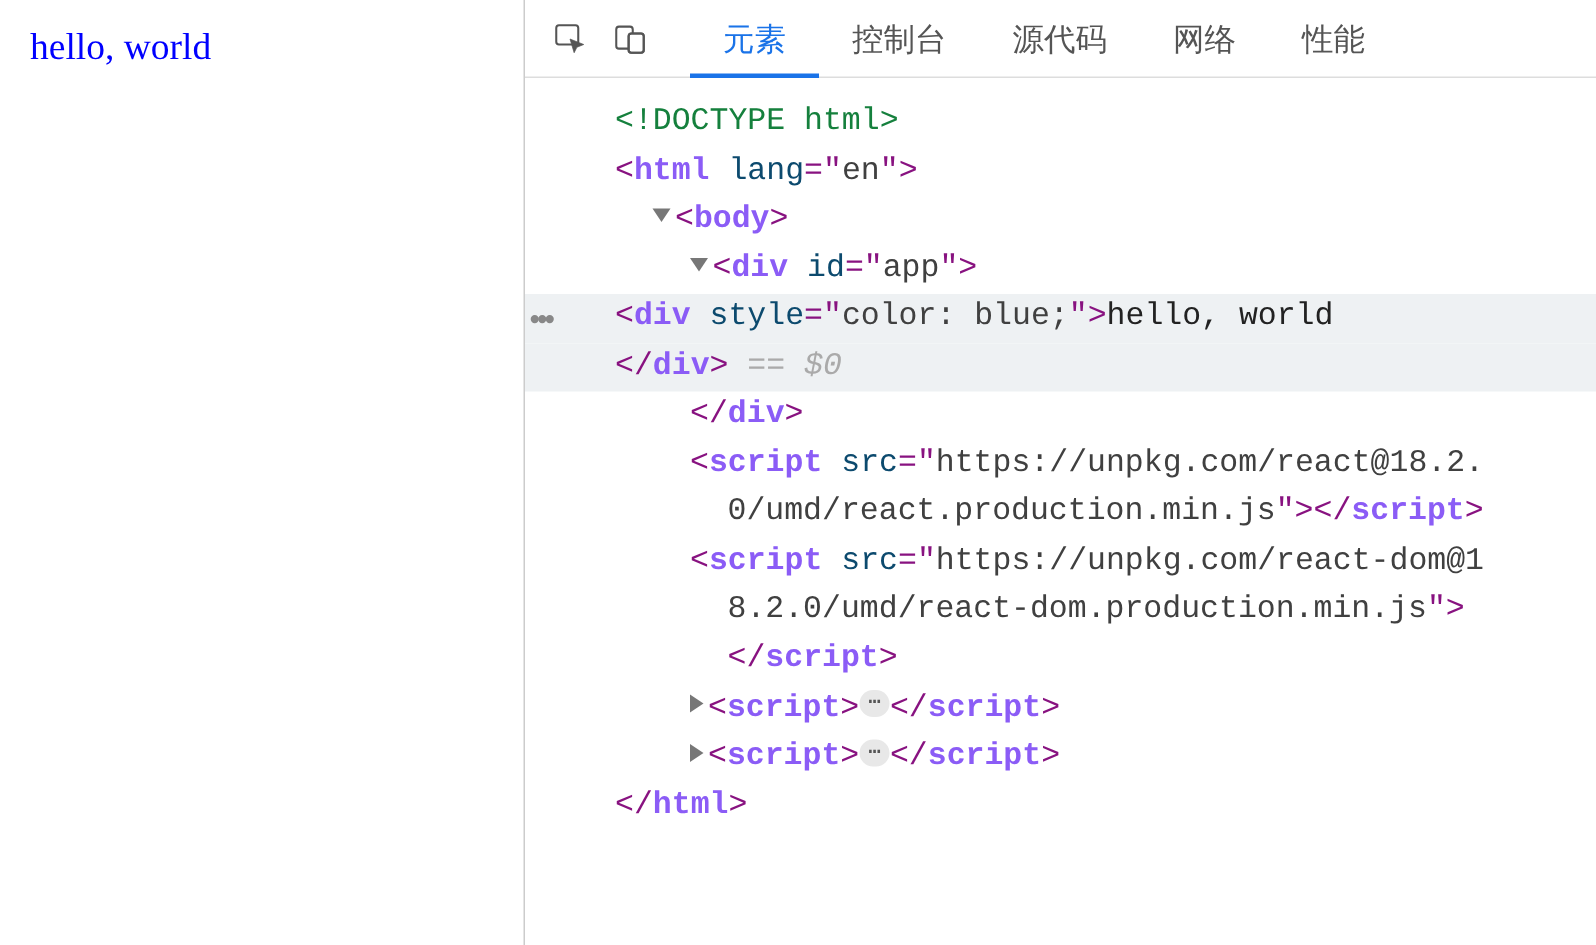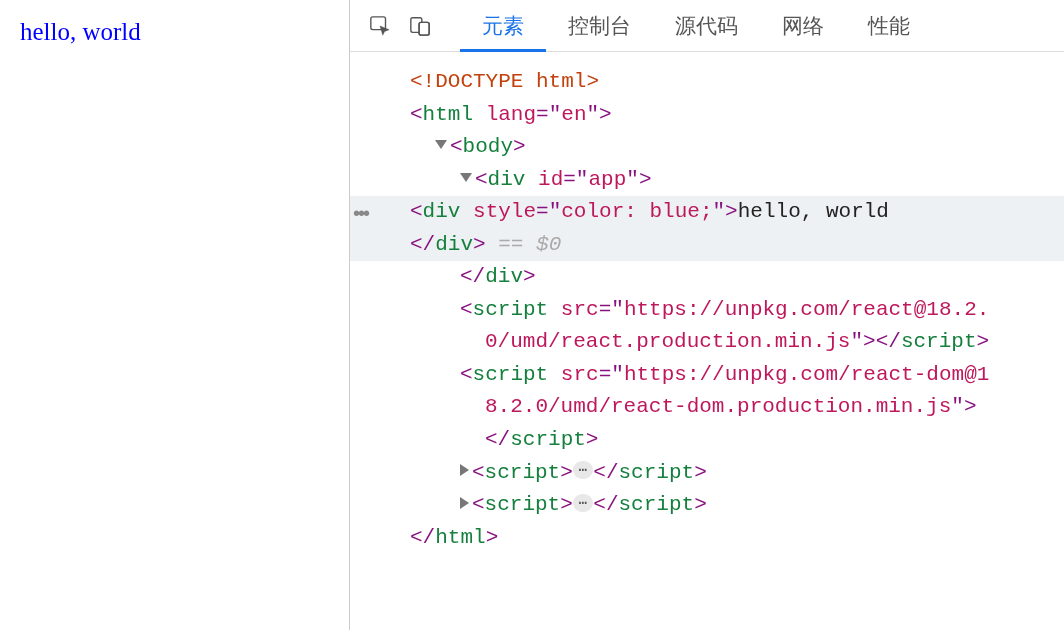--- a/index.html
+++ b/index.html
@@ -104,24 +104,24 @@
     .dom-line.selected .dots {
       position: absolute;
       left: 3px;
       top: 2px;
       color: #888;
       font-family: -apple-system, sans-serif;
       font-size: 20px;
       letter-spacing: -2px;
     }
     .punct { color: #881280; }
-    .tagname { color: #15803d; }
-    .attr-name { color: #be185d; }
-    .attr-val { color: #be185d; }
-    .doctype { color: #c2410c; }
+    .tagname { color: #8b5cf6; font-weight: bold; }
+    .attr-name { color: #0c4a6e; }
+    .attr-val { color: #404040; }
+    .doctype { color: #15803d; }
     .textcontent { color: #222; }
     .equals-dollar { color: #aaa; font-style: italic;}
     .indent-1 { padding-left: 55px; }
     .indent-2 { padding-left: 80px; }
     .indent-3 { padding-left: 105px; }
     .triangle {
       display: inline-block;
       width: 0;
       height: 0;
       margin-right: 3px;

